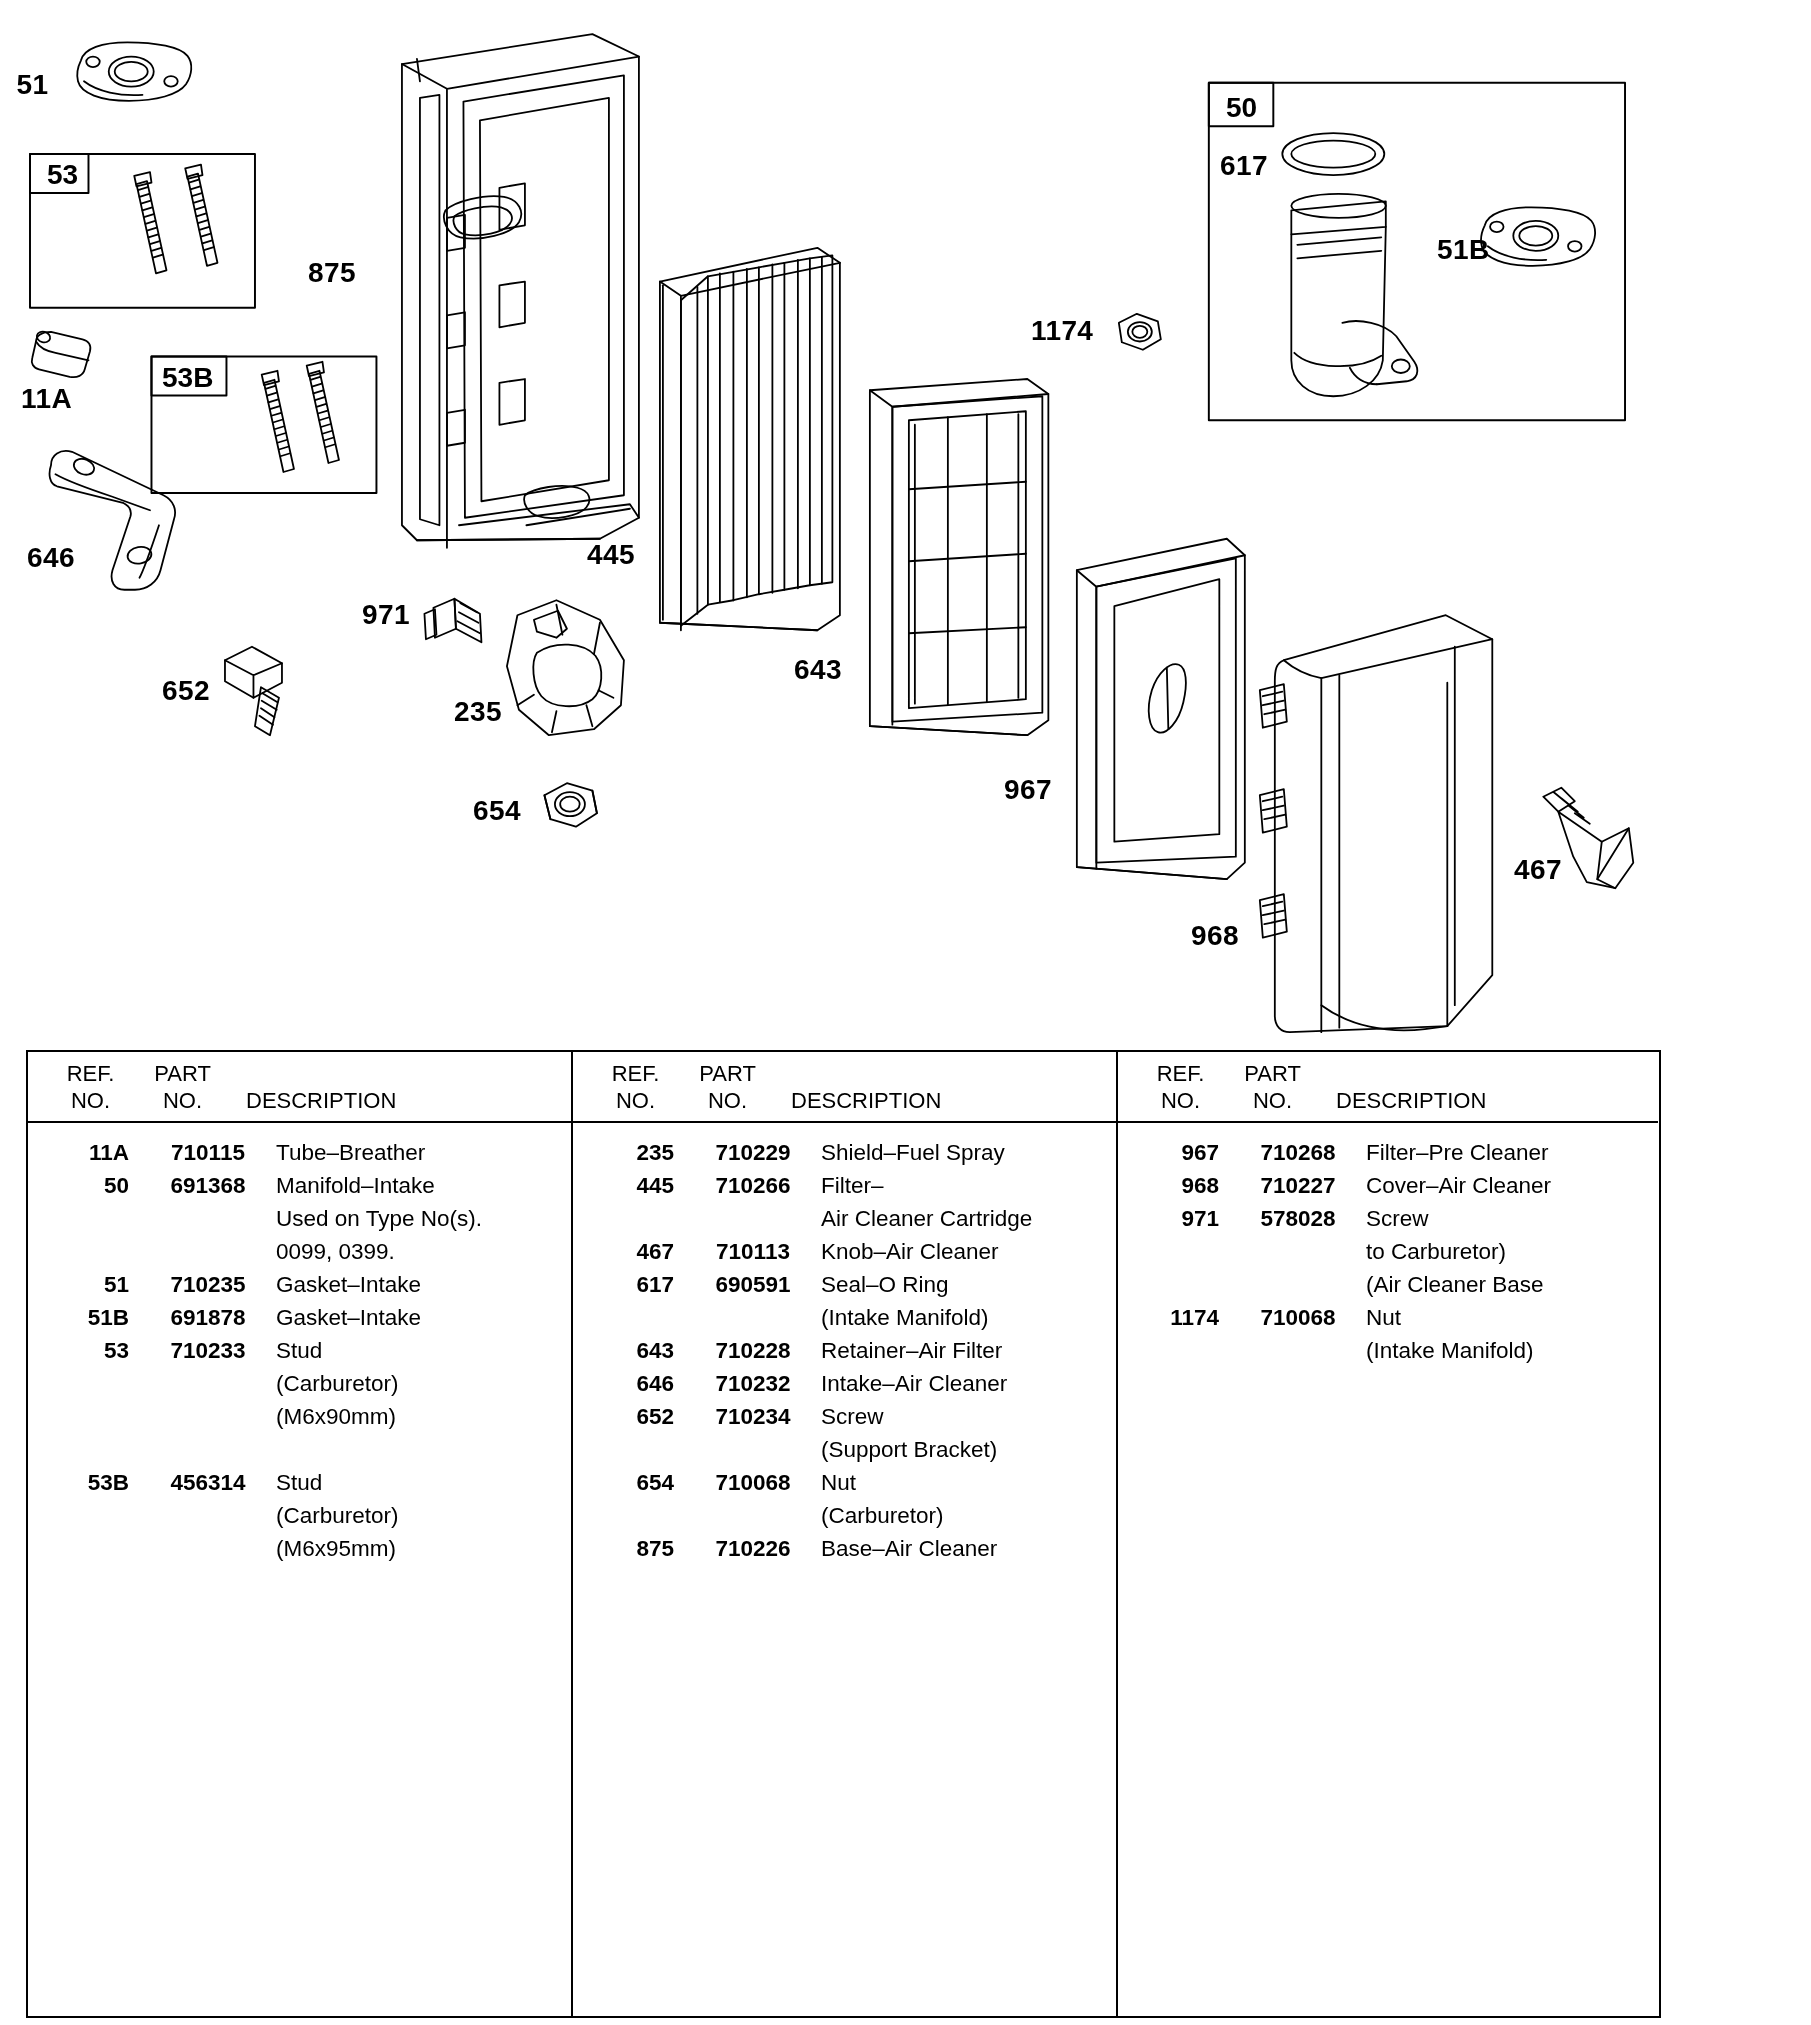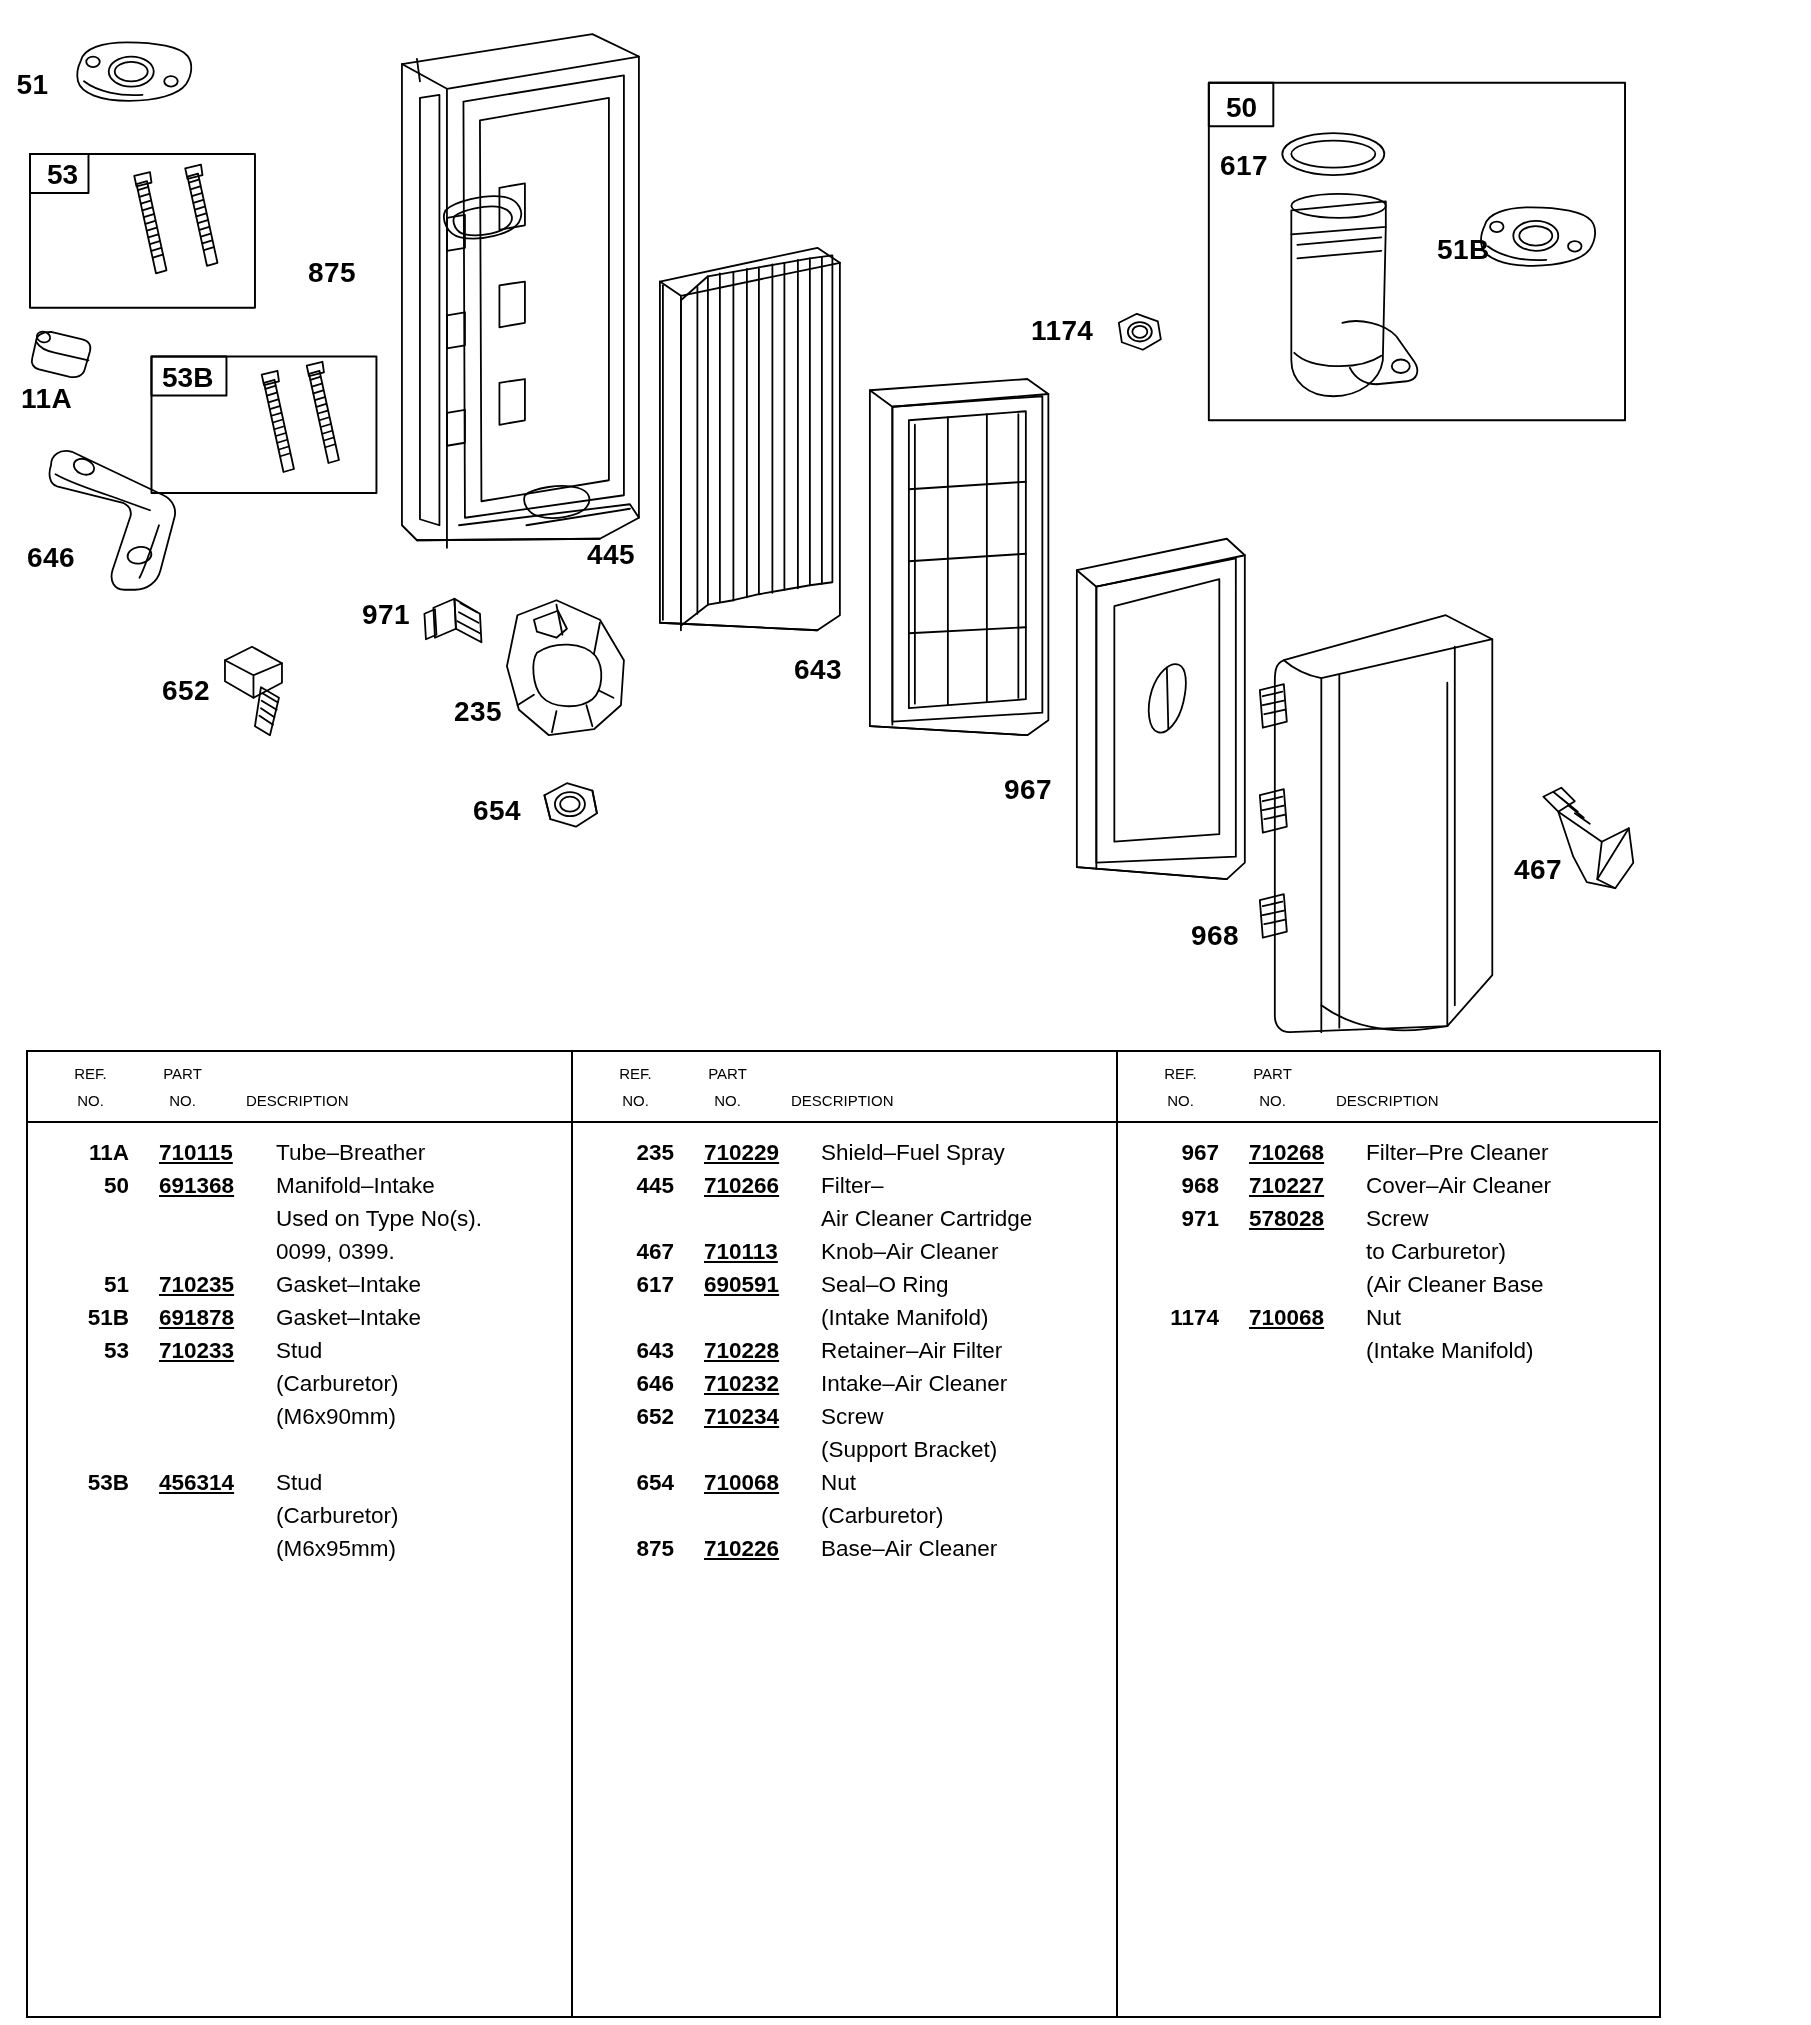--- a/index.html
+++ b/index.html
@@ -54,21 +54,21 @@
     height: 100%;
   }
   .table-col.c1 { width: 545px; border-right: 2.3px solid #000; }
   .table-col.c2 { width: 545px; border-right: 2.3px solid #000; }
   .table-col.c3 { width: 540px; }
 
   .col-head {
     position: relative;
     height: 71px;
     border-bottom: 2.3px solid #000;
-    font-size: 15px;
+    font-size: 22px;
   }
   .col-head .h-ref {
     position: absolute;
     left: 28.5px; top: 7.5px;
     text-align: center;
     width: 68px;
     line-height: 27px;
   }
   .col-head .h-part {
     position: absolute;
@@ -97,24 +97,23 @@
     left: 15px;
     width: 86px;
     text-align: right;
     font-weight: bold;
     white-space: nowrap;
   }
   .row .part {
     position: absolute;
     left: 131px;
     width: 98px;
-    text-align: left;
+    text-align: center;
     font-weight: bold;
     white-space: nowrap;
-    text-decoration: underline;
   }
   .row .desc {
     position: absolute;
     left: 248px;
     white-space: nowrap;
   }
 </style>
 </head>
 <body>
 

